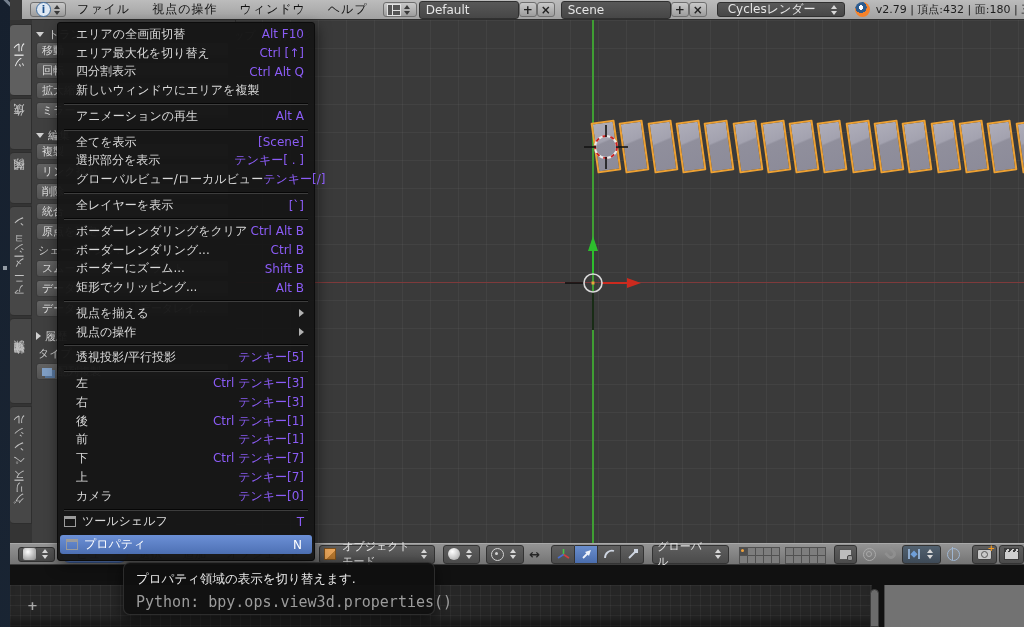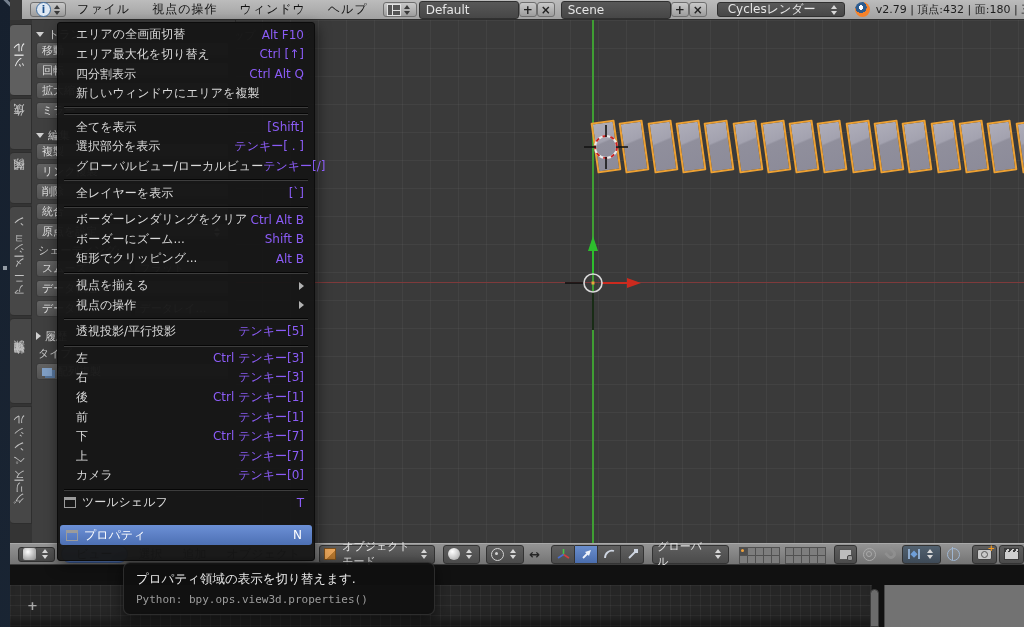--- a/index.html
+++ b/index.html
@@ -79,21 +79,21 @@
   .viewmenu{position:absolute;left:47px;top:22px;width:258px;height:539px;z-index:50;
     background:rgba(22,22,22,.955);border:1px solid #0c0c0c;border-radius:3px;
     box-shadow:2px 4px 14px rgba(0,0,0,.55);box-sizing:border-box;
     display:flex;flex-direction:column;padding:2px 0;}
   .mi{flex:1;display:flex;align-items:center;padding:0 10px 0 18px;font-size:12px;color:#dadada;}
   .mi .mi-label{flex:1;white-space:nowrap;}
   .mi .mi-short{color:#8b5cf6;white-space:nowrap;}
   .mi .mi-arrow{width:0;height:0;border-top:4px solid transparent;border-bottom:4px solid transparent;border-left:5px solid #b2b2b2;}
   .mi .chk{width:10px;height:9px;border:1px solid #9b9b9b;margin:0 6px 0 -12px;
     background:linear-gradient(#9b9b9b 0 2px,transparent 2px);}
-  .mi.hl{background:linear-gradient(#6c90d6,#4d70b4);border-radius:3px;margin:13px 2px;color:#fff;}
+  .mi.hl{background:linear-gradient(#6c90d6,#4d70b4);border-radius:3px;margin:4px 2px;color:#fff;}
   .mi.hl .mi-short{color:#fff;}
   .msep{height:7px;flex:none;position:relative;}
   .msep::after{content:"";position:absolute;left:6px;right:6px;top:3px;height:1px;background:#060606;box-shadow:0 1px 0 #3d3d3d;}
 
   
   .header3d{position:absolute;left:0;top:543px;width:1014px;height:22px;box-sizing:border-box;
     background:linear-gradient(#949494,#747474);border-top:1px solid #a9a9a9;border-bottom:1px solid #3c3c3c;
     display:flex;align-items:center;padding-left:8px;gap:2px;}
   .h3-menu{font-size:12px;color:#1b1b1b;padding:0 9px;white-space:nowrap;}
   .h3-menu.active{background:linear-gradient(#7ea2e2,#5a7fc6);border:1px solid #3c5a92;border-radius:9px;
@@ -145,21 +145,21 @@
   .be-plus::before{content:"+";}
   .be-scroll{position:absolute;left:860px;top:24px;width:9px;height:38px;border-radius:5px 5px 0 0;
     background:#6b6b6b;border:1px solid #3c3c3c;box-sizing:border-box;}
   .be-panel{position:absolute;left:874px;top:20px;width:140px;height:42px;background:#727272;border-left:1px solid #4a4a4a;}
 
   
   .tooltip{position:absolute;left:113px;top:562px;width:312px;height:53px;z-index:60;
     background:rgba(15,15,15,.92);border:1px solid rgba(255,255,255,.12);border-radius:7px;
     box-shadow:0 4px 14px rgba(0,0,0,.6);box-sizing:border-box;padding:8px 12px 0 12px;}
   .tt-main{font-size:12.5px;color:#e8e8e8;margin-bottom:5px;white-space:nowrap;}
-  .tt-py{font-size:11px;color:#9c9c9c;font-family:"DejaVu Sans Mono","Liberation Mono",monospace;white-space:nowrap;}
+  .tt-py{font-size:15px;color:#9c9c9c;font-family:"DejaVu Sans Mono","Liberation Mono",monospace;white-space:nowrap;}
 </style>
 </head>
 <body>
 
 <div class="desktop">
 <div class="window">
 
   <div class="topbar">
     <span class="pill light" style="padding:0 2px;">
       <span class="circle-i"></span>
@@ -448,42 +448,50 @@
         </div>
         <div class="mi">
           <span class="mi-label">四分割表示</span>
           <span class="mi-short">Ctrl Alt Q</span>
         </div>
         <div class="mi">
           <span class="mi-label">新しいウィンドウにエリアを複製</span>
           <span class="mi-short"></span>
         </div>
         <div class="msep"></div>
+        <div class="mi">
+          <span class="mi-label">アニメーションの再生</span>
+          <span class="mi-short">Alt A</span>
+        </div>
         <div class="msep"></div>
         <div class="mi">
           <span class="mi-label">全てを表示</span>
-          <span class="mi-short">[Shift]</span>
+          <span class="mi-short">[Scene]</span>
         </div>
         <div class="mi">
           <span class="mi-label">選択部分を表示</span>
           <span class="mi-short">テンキー[ . ]</span>
         </div>
         <div class="mi">
           <span class="mi-label">グローバルビュー/ローカルビュー</span>
           <span class="mi-short">テンキー[/]</span>
         </div>
         <div class="msep"></div>
         <div class="mi">
           <span class="mi-label">全レイヤーを表示</span>
           <span class="mi-short">[`]</span>
         </div>
         <div class="msep"></div>
         <div class="mi">
           <span class="mi-label">ボーダーレンダリングをクリア</span>
           <span class="mi-short">Ctrl Alt B</span>
+        </div>
+        <div class="mi">
+          <span class="mi-label">ボーダーレンダリング...</span>
+          <span class="mi-short">Ctrl B</span>
         </div>
         <div class="mi">
           <span class="mi-label">ボーダーにズーム...</span>
           <span class="mi-short">Shift B</span>
         </div>
         <div class="mi">
           <span class="mi-label">矩形でクリッピング...</span>
           <span class="mi-short">Alt B</span>
         </div>
         <div class="msep"></div>

